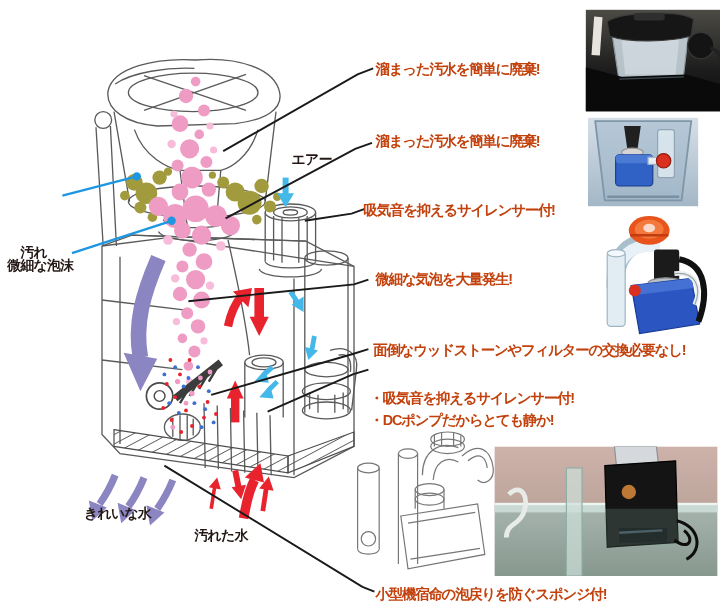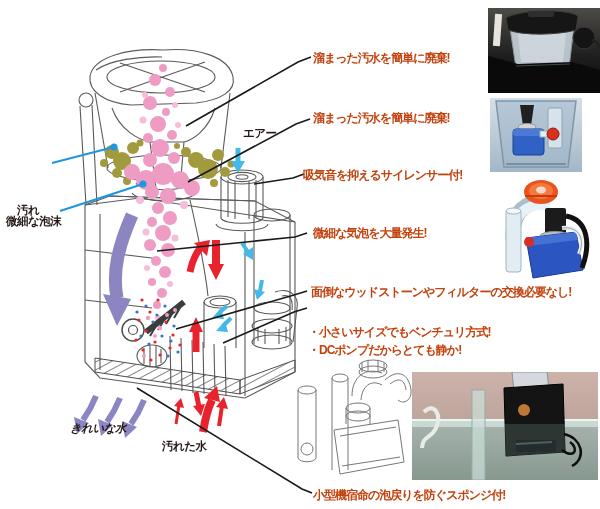--- a/index.html
+++ b/index.html
@@ -279,29 +279,29 @@
       <path d="M334,430 L398,420 L404,462 L340,474 Z"></path>
       <path d="M340,436 L396,427 M342,466 L400,457"></path>
       <path d="M385,380 C398,368 409,374 411,390 C412,400 404,405 398,400"></path>
       <path d="M390,384 C400,376 405,381 406,390"></path>
     </g>
   </svg>
 
   <div class="lbl" style="left:17px;top:155px;margin-top:48px;">汚れ</div>
   <div class="lbl" style="left:6px;top:214px;">微細な泡沫</div>
   <div class="lbl" style="left:227px;top:126px;padding-left:16px;">エアー</div>
-  <div class="lbl" style="left:70px;top:421px;font-style:italic;">きれいな水</div>
+  <div class="lbl" style="left:70px;top:421px;">きれいな水</div>
   <div class="lbl" style="left:162px;top:439px;font-family:Liberation Serif, serif;">汚れた水</div>
 
   <div class="callout" style="left:313px;top:50px;">溜まった汚水を簡単に廃棄!</div>
   <div class="callout" style="left:313px;top:110px;">溜まった汚水を簡単に廃棄!</div>
   <div class="callout" style="left:303px;top:167px;">吸気音を抑えるサイレンサー付!</div>
   <div class="callout" style="left:313px;top:225px;">微細な気泡を大量発生!</div>
   <div class="callout" style="left:311px;top:284px;text-align:right;">面倒なウッドストーンやフィルターの交換必要なし!</div>
-  <div class="callout" style="left:308px;top:324px;">・小さいサイズでもベンチュリ方式!</div>
+  <div class="callout" style="left:308px;top:324px;">・吸気音を抑えるサイレンサー付!</div>
   <div class="callout" style="left:308px;top:342px;">・DCポンプだからとても静か!</div>
   <div class="callout" style="left:313px;top:487px;">小型機宿命の泡戻りを防ぐスポンジ付!</div>
 
   <div class="photo" style="left:488px;top:8px;">
     <svg width="112" height="85" viewBox="0 0 112 85">
       <defs>
         <linearGradient id="p1bg" x1="0" y1="0" x2="0" y2="1">
           <stop offset="0" stop-color="#4c4b45"></stop>
             <stop offset="0.6" stop-color="#1c1c1c"></stop>
             <stop offset="1" stop-color="#0c0c0c"></stop>

